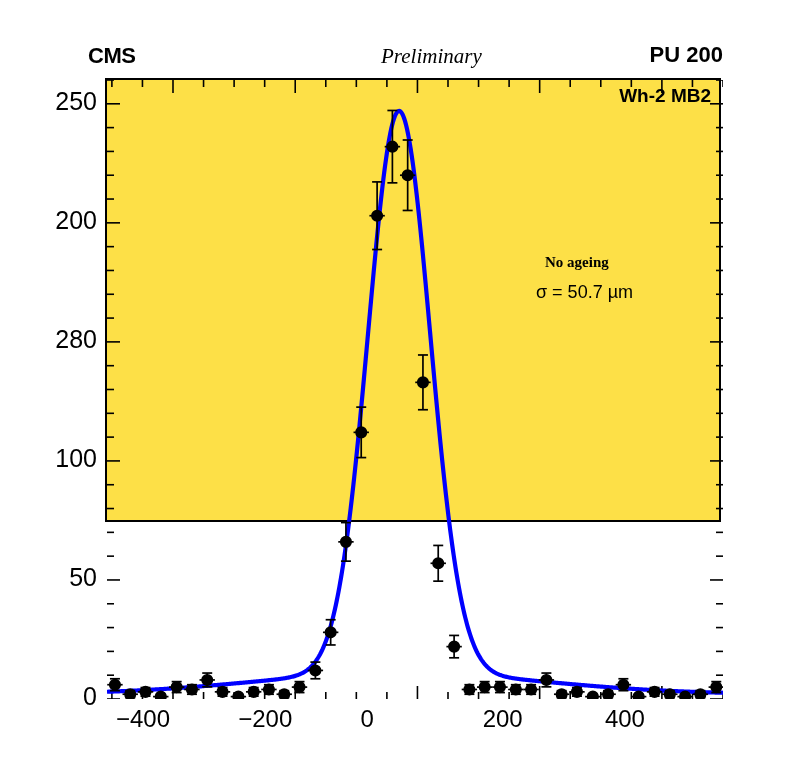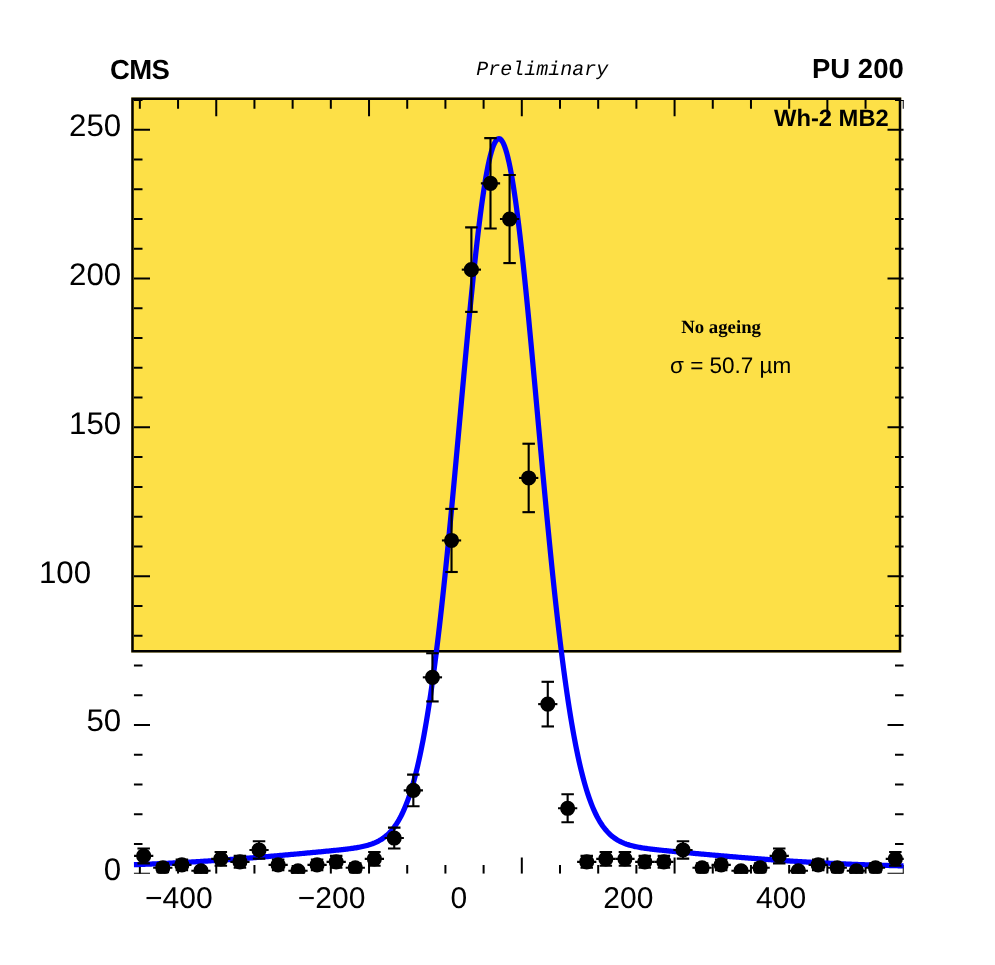--- a/index.html
+++ b/index.html
@@ -46,23 +46,23 @@
     top: 45px;
     font-family: "Liberation Sans", sans-serif;
     font-weight: bold;
     font-size: 21px;
     line-height: 21px;
   }
   .prelim-label {
     position: absolute;
     left: 381px;
     top: 46px;
-    font-family: Liberation Mono, monospace;
+    font-family: Liberation Serif, serif;
     font-style: italic;
-    font-size: 16px;
+    font-size: 21px;
     line-height: 21px;
   }
   .pu-label {
     position: absolute;
     right: 73px;
     top: 44px;
     font-family: "Liberation Sans", sans-serif;
     font-weight: bold;
     font-size: 22px;
     line-height: 22px;
@@ -159,22 +159,22 @@
     <span class="cms-label">CMS</span>
     <span class="prelim-label">Preliminary</span>
     <span class="pu-label">PU 200</span>
   </div>
 
   <div class="ylabel">Events</div>
 
   <div id="ytick-holder">
       <div class="ytick" style="left: 7px; top: 88.8077px;">250</div>
       <div class="ytick" style="left: 7px; top: 207.846px;">200</div>
-      <div class="ytick" style="left: 7px; top: 326.885px;">150</div>
-      <div class="ytick" style="left: 7px; top: 445.923px; text-align: center;">100</div>
+      <div class="ytick" style="left: 7px; top: 326.885px;">280</div>
+      <div class="ytick" style="left: 7px; top: 445.923px;">100</div>
       <div class="ytick" style="left: 7px; top: 564.962px;">50</div>
       <div class="ytick" style="left: 7px; top: 684px;">0</div>
     </div>
   <div id="xtick-holder">
       <div class="xtick" style="left: 116px; top: 706px;">−400</div>
       <div class="xtick" style="left: 238.222px; top: 706px;">−200</div>
       <div class="xtick" style="left: 360.444px; top: 706px;">0</div>
       <div class="xtick" style="left: 482.667px; top: 706px;">200</div>
       <div class="xtick" style="left: 604.889px; top: 706px;">400</div>
     </div>

